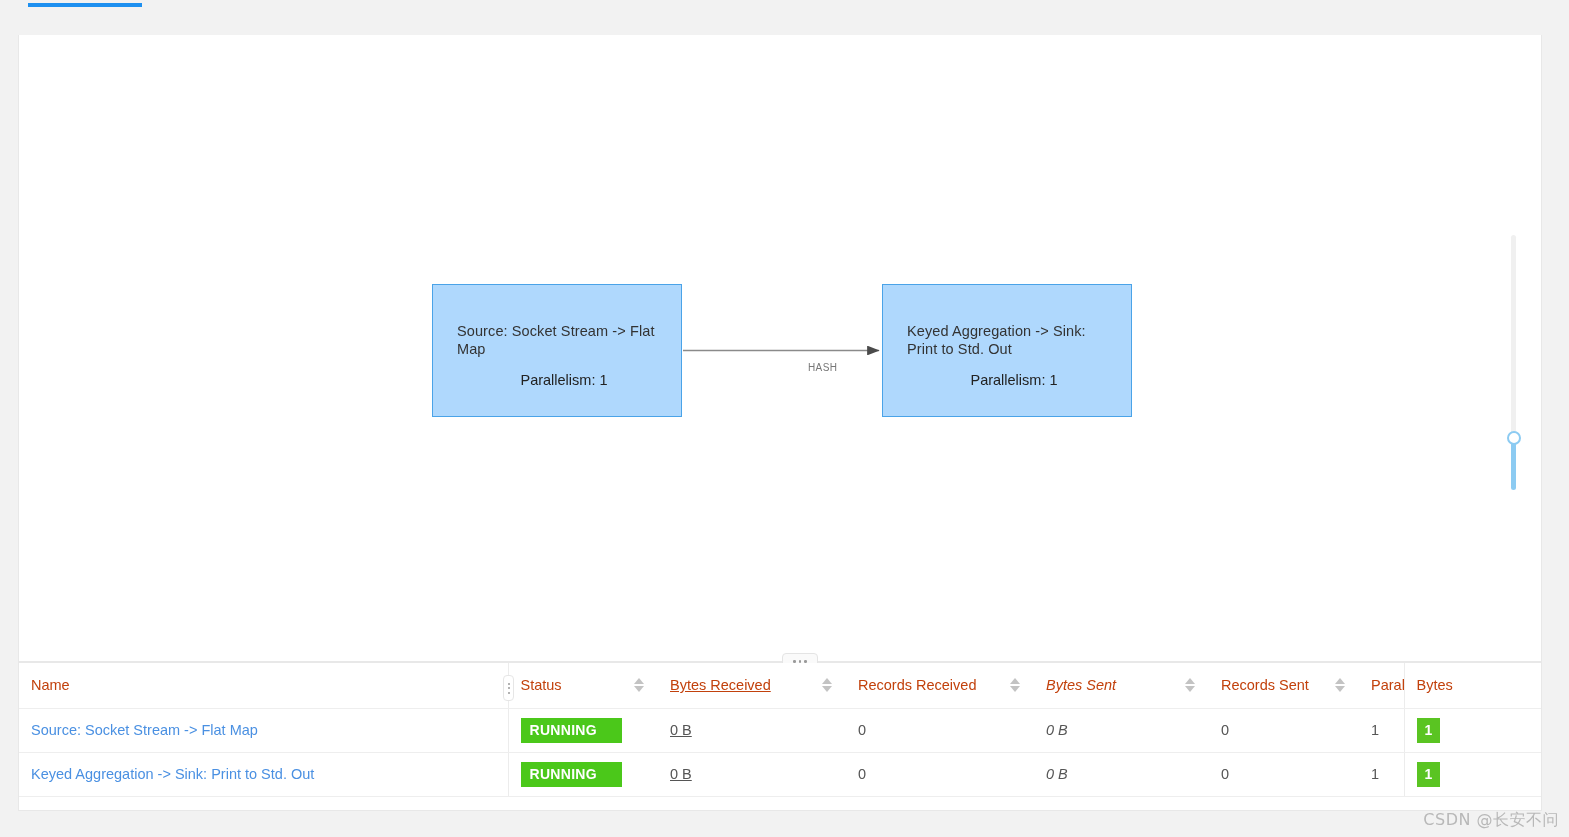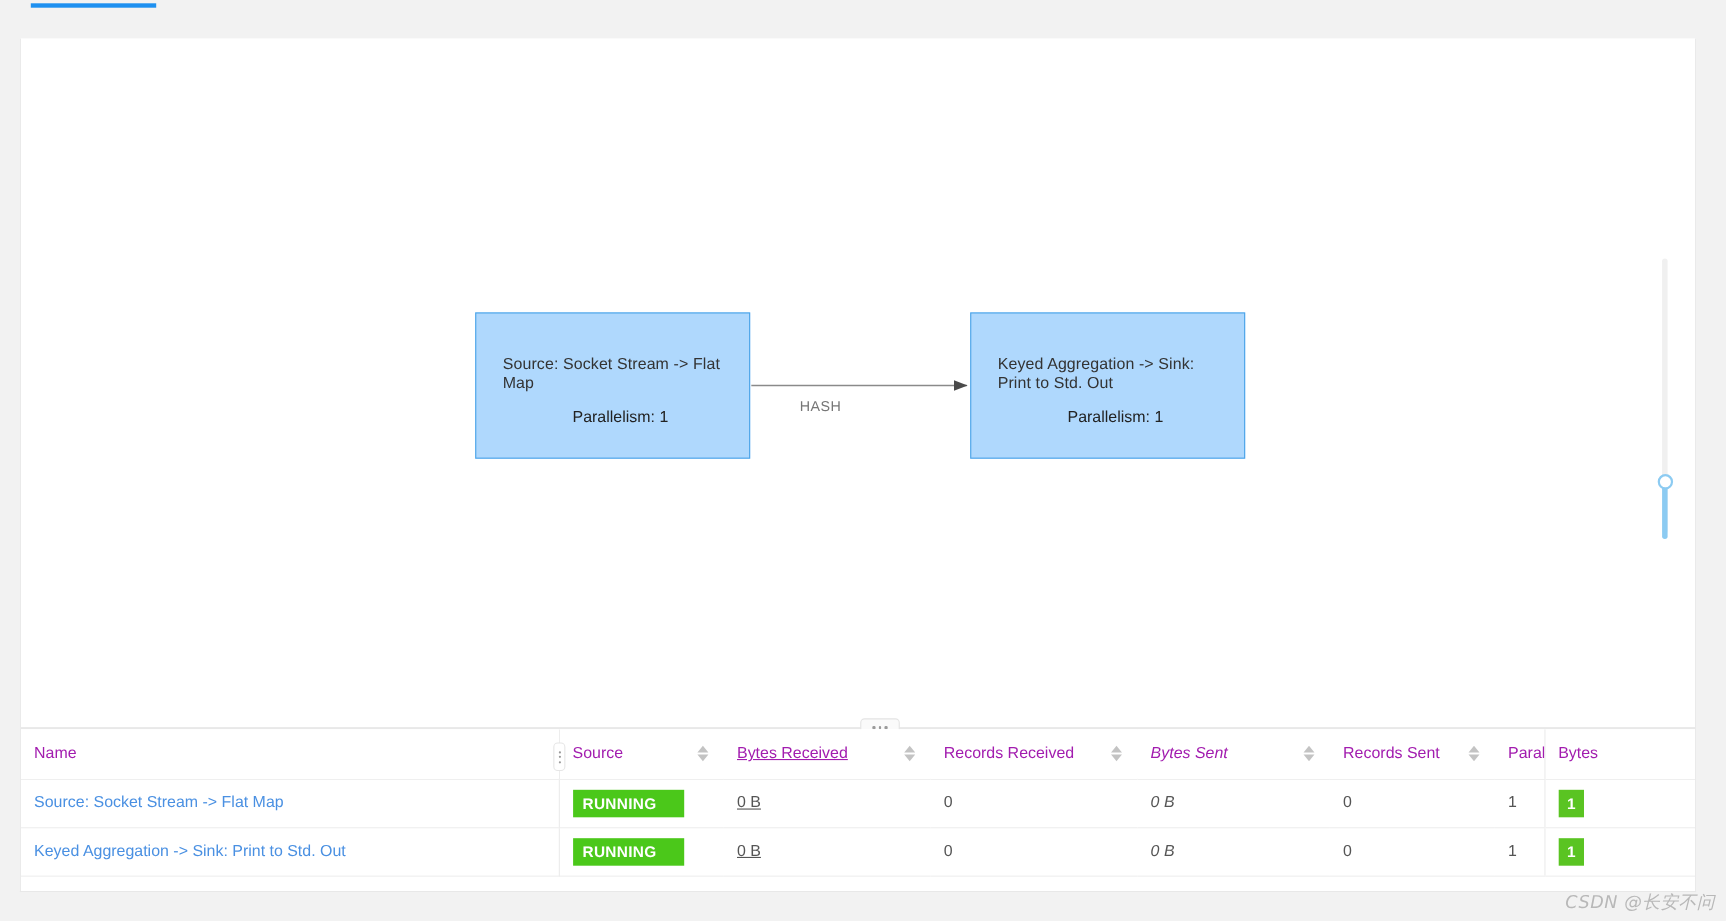--- a/index.html
+++ b/index.html
@@ -95,23 +95,23 @@
   
   .edge-svg {
     position: absolute;
     left: 0; top: 0;
     width: 1522px;
     height: 612px;
     pointer-events: none;
   }
   .edge-label {
     position: absolute;
-    left: 708px;
+    left: 789px;
     top: 327px;
-    font-size: 13px;
+    font-size: 10px;
     color: #777777;
     letter-spacing: 0.4px;
   }
 
   
   .zoom-slider {
     position: absolute;
     left: 1484px;
     top: 200px;
     width: 20px;
@@ -190,21 +190,21 @@
   table.jobs {
     width: 1522px;
     border-collapse: collapse;
     table-layout: fixed;
     font-size: 14.5px;
   }
   table.jobs th {
     height: 45px;
     text-align: left;
     font-weight: normal;
-    color: #a21caf;
+    color: #c2410c;
     border-bottom: 1px solid #eeeeee;
     background: #ffffff;
     padding: 0 0 0 12px;
     font-size: 14.5px;
     vertical-align: middle;
     position: relative;
     white-space: nowrap;
     overflow: hidden;
   }
   table.jobs td {
@@ -303,21 +303,20 @@
 
   
   .watermark {
     position: absolute;
     right: 10px;
     bottom: 6px;
     font-size: 16px;
     color: #b8b8b8;
     letter-spacing: 0.5px;
     font-family: "DejaVu Sans", sans-serif;
-    font-style: italic;
   }
 </style>
 </head>
 <body>
 
 <div id="app">
 
   <div class="tab-strip">
     <div class="tab-indicator"></div>
   </div>
@@ -362,21 +361,21 @@
     </div>
 
     <div class="table-wrap">
       <table class="jobs">
         <thead>
           <tr>
             <th class="col-name">
               <span>Name</span>
             </th>
             <th class="col-status">
-              <span>Source</span>
+              <span>Status</span>
               <span class="sort-icon">
                 <span class="up"></span>
                 <span class="dn"></span>
               </span>
             </th>
             <th class="col-brecv">
               <span>Bytes Received</span>
               <span class="sort-icon">
                 <span class="up"></span>
                 <span class="dn"></span>

